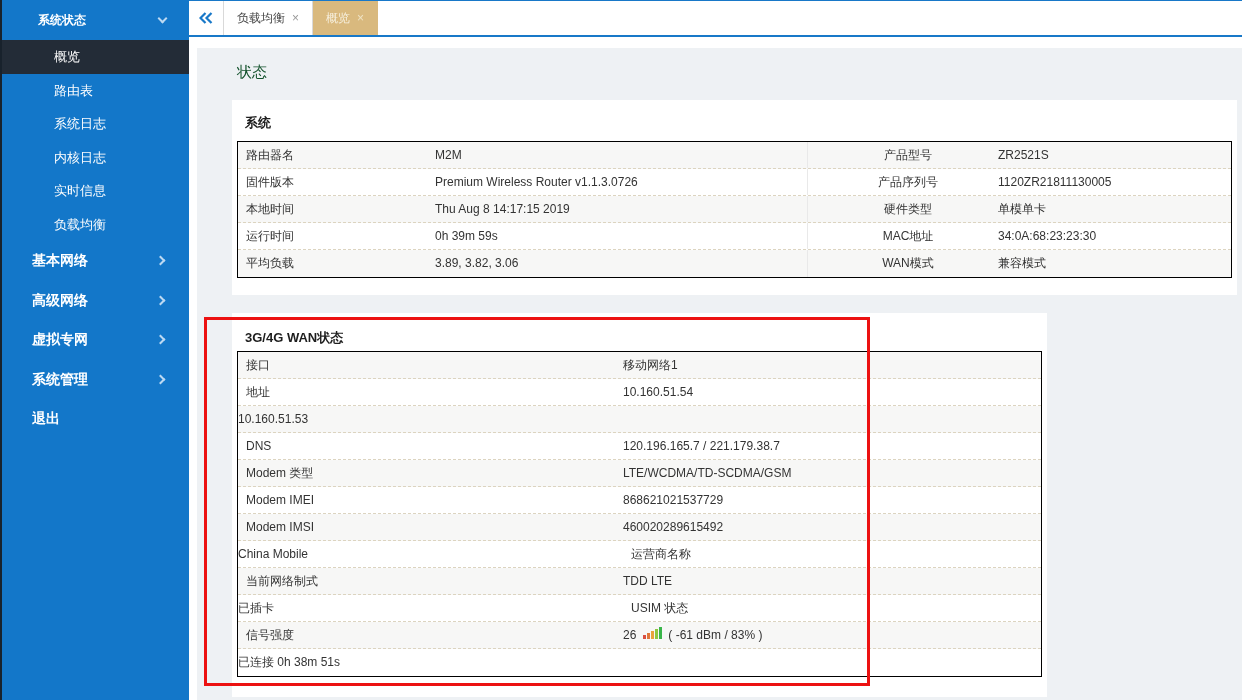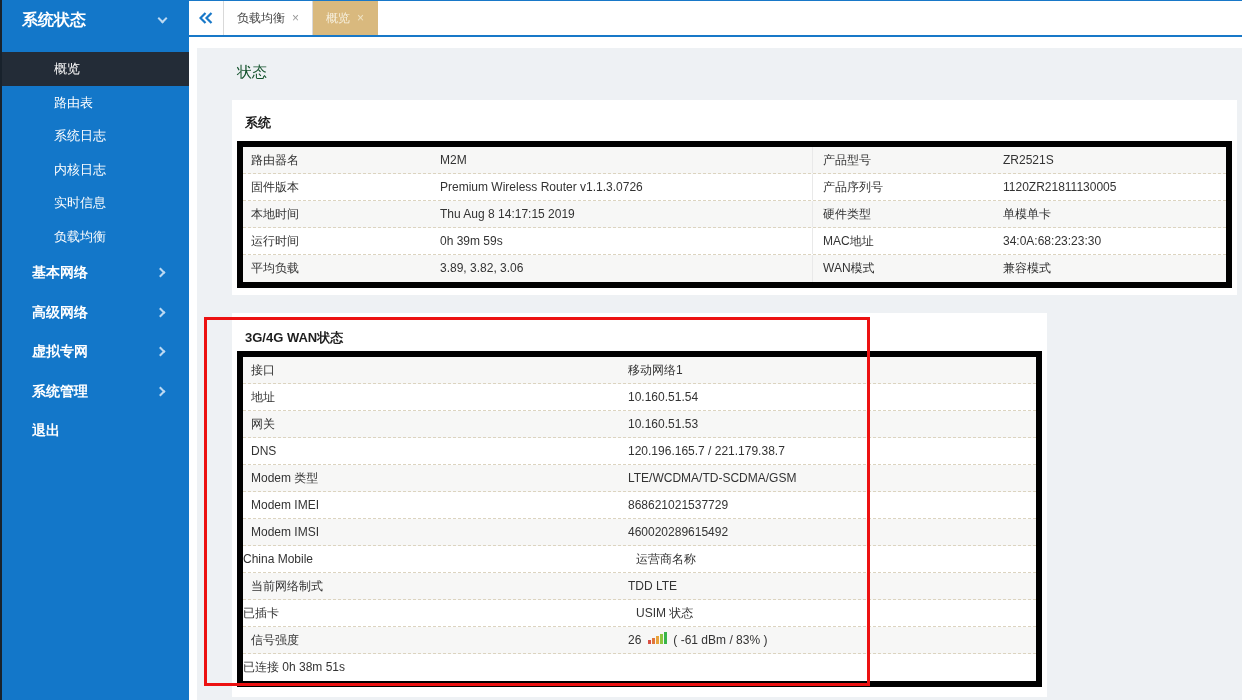--- a/index.html
+++ b/index.html
@@ -3,22 +3,22 @@
 <meta charset="utf-8">
 <style>
   * { margin:0; padding:0; box-sizing:border-box; }
   html,body { width:1242px; height:700px; overflow:hidden; background:#fff;
     font-family:"Liberation Sans","DejaVu Sans",sans-serif; }
   body { position:relative; }
 
   
   .sidebar { position:absolute; left:0; top:0; width:189px; height:700px;
     background:#1377c9; border-left:2px solid #18222c; }
-  .side-head { position:relative; height:52px; line-height:40px; padding-left:20px;
-    color:#fff; font-size:16px; font-weight:bold; cursor:pointer; }
+  .side-head { position:relative; height:40px; line-height:40px; padding-left:36px;
+    color:#fff; font-size:12px; font-weight:bold; cursor:pointer; }
   .chev { position:absolute; width:7px; height:7px;
     border-right:2px solid #bcd9f2; border-bottom:2px solid #bcd9f2; }
   .chev.down { right:23px; top:15px; transform:rotate(45deg); }
   .chev.right { right:25px; top:16px; transform:rotate(-45deg); }
   .submenu { }
   .sub-item { height:33.5px; line-height:33.5px; padding-left:52px; color:#fefefe;
     font-size:13px; cursor:pointer; }
   .sub-item.active { background:#232c37; }
   .top-item { position:relative; height:39.5px; line-height:39.5px; padding-left:30px;
     color:#fff; font-size:14px; font-weight:bold; cursor:pointer; }
@@ -41,32 +41,32 @@
   .panel { position:absolute; left:8px; top:11px; right:0; bottom:0; background:#eef1f4; }
   .page-title { position:absolute; left:40px; top:15px; font-size:15px; color:#14532d; }
 
   .card { position:absolute; background:#fff;padding-left:8px; }
   .card-sys { left:35px; top:52px; width:1005px; height:195px; }
   .card-wan { left:35px; top:265px; width:815px; height:384px; }
   .card-head { position:absolute; left:13px; font-size:13px; font-weight:bold; color:#1e1e1e; }
   .card-sys .card-head { top:14px; }
   .card-wan .card-head { top:16px; }
 
-  .tbl { position:absolute; left:5px; right:5px; border:6px solid #000000; }
+  .tbl { position:absolute; left:5px; right:5px; border:1px solid #000000; }
   .card-sys .tbl { top:41px; }
   .card-wan .tbl { top:38px; }
   .trow { display:grid; height:27px; line-height:26px; font-size:12px; color:#333;
     border-bottom:1px dashed #dcd4c0; overflow:hidden; }
   .trow:last-child { border-bottom:none; }
   .trow:nth-child(odd) { background:#f7f7f6; }
   .sys-grid { grid-template-columns:197px 372px 191px auto; }
   .wan-grid { grid-template-columns:385px auto; }
   .cell { white-space:nowrap; overflow:hidden; }
   .lab1 { padding-left:8px; }
-  .lab2 { padding-left:10px; border-left:1px solid #e9e9e9; }
+  .lab2 { padding-left:10px; border-left:1px solid #e9e9e9;text-align:center; }
   .val  { }
 
   .bars { display:inline-flex; align-items:flex-end; gap:1px; margin:0 6px 0 7px; height:12px; }
   .bars i { display:inline-block; width:3px; }
 
   .redbox { position:absolute; left:204px; top:317px; width:666px; height:369px;
     border:3px solid #ec1111; z-index:6; pointer-events:none; }
 </style>
 </head>
 <body>
@@ -157,21 +157,20 @@
       <div class="tbl">
           <div class="trow wan-grid">
             <div class="cell lab1">接口</div>
             <div class="cell val"><span>移动网络1</span></div>
           </div>
           <div class="trow wan-grid">
             <div class="cell lab1">地址</div>
             <div class="cell val"><span>10.160.51.54</span></div>
           </div>
           <div class="trow wan-grid">
-            <div class="cell lab1">网关</div>
             <div class="cell val"><span>10.160.51.53</span></div>
           </div>
           <div class="trow wan-grid">
             <div class="cell lab1">DNS</div>
             <div class="cell val"><span>120.196.165.7 / 221.179.38.7</span></div>
           </div>
           <div class="trow wan-grid">
             <div class="cell lab1">Modem 类型</div>
             <div class="cell val"><span>LTE/WCDMA/TD-SCDMA/GSM</span></div>
           </div>

